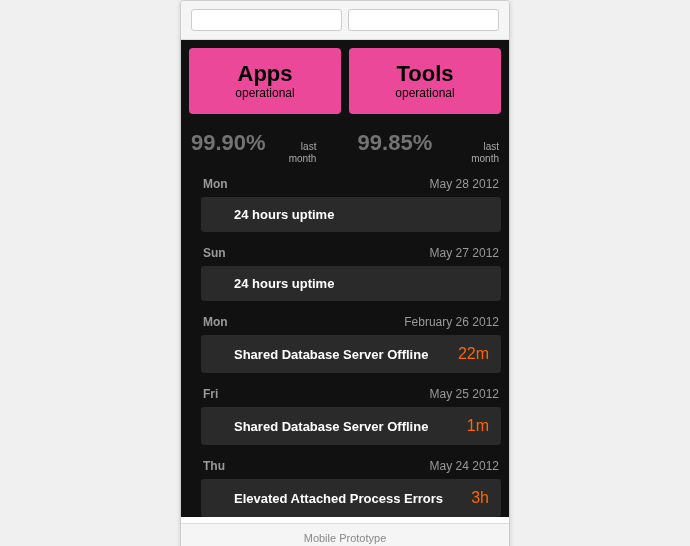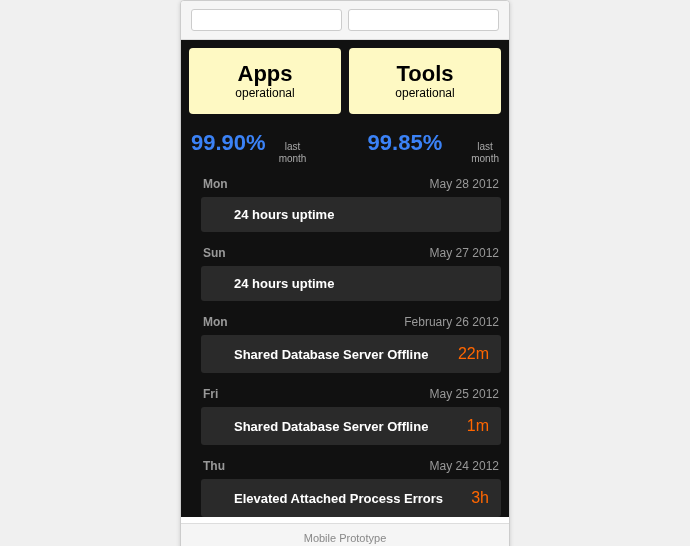--- a/index.html
+++ b/index.html
@@ -35,46 +35,46 @@
     }
     .status-tiles {
       display: flex;
       gap: 0;
       background: #111;
       padding: 8px;
       gap: 8px;
     }
     .tile {
       flex: 1;
-      background: #fef9c3;
+      background: #ec4899;
       border-radius: 4px;
       padding: 14px 10px;
       text-align: center;
       color: #000;
     }
     .tile-title {
       font-size: 22px;
       font-weight: bold;
       line-height: 1.1;
     }
     .tile-subtitle {
       font-size: 12px;
       font-weight: normal;
     }
     .uptime-percent {
       font-size: 22px;
       font-weight: bold;
-      color: #3b82f6;
+      color: #737373;
     }
     .uptime-label {
       font-size: 10px;
       color: #aaa;
-      text-align: center;
+      text-align: right;
       line-height: 1.2;
-      margin-left: 10px;
+      margin-left: 20px;
     }
     .main-content {
       background: #111;
       padding: 0;
     }
     .day-group {
       background: #111;
       padding-left: 12px;
     }
     .day-header {

